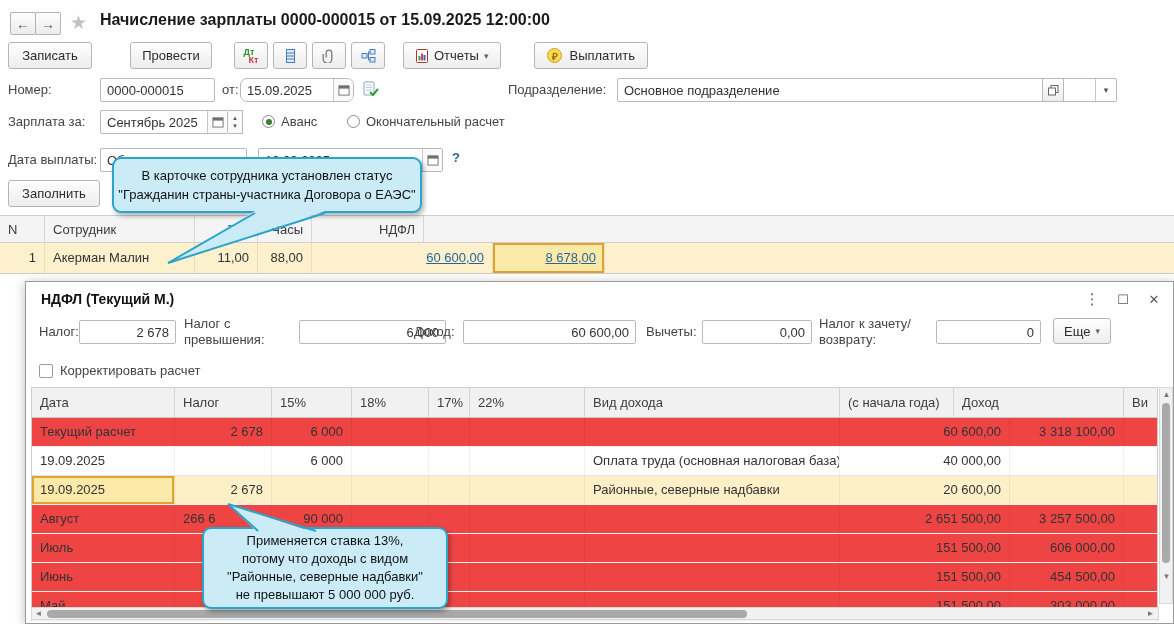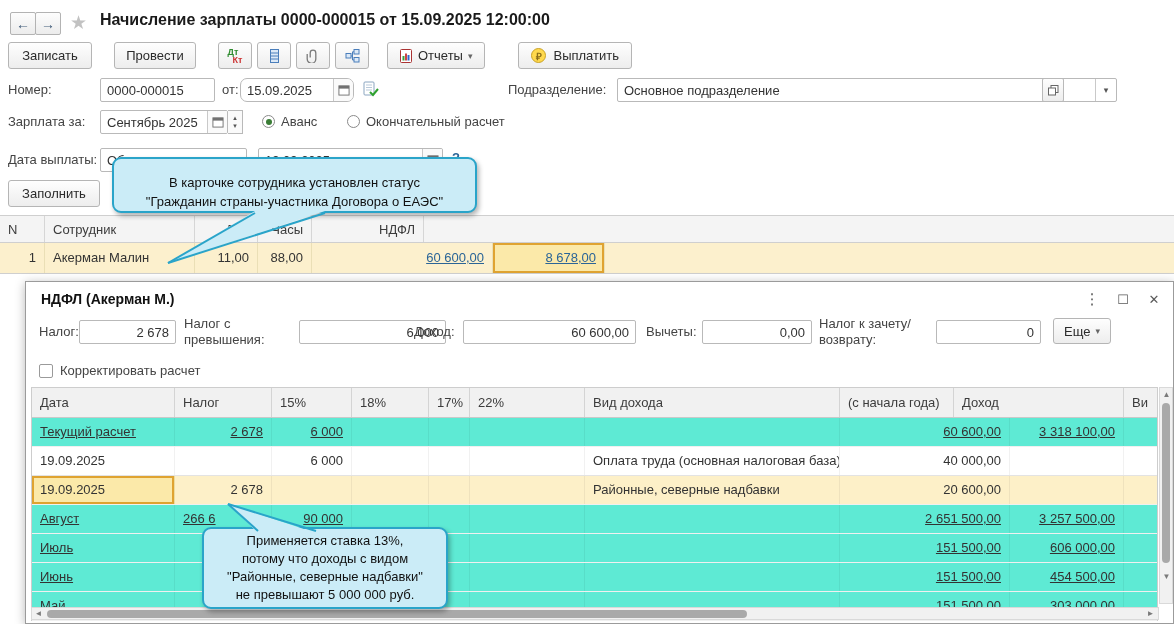--- a/index.html
+++ b/index.html
@@ -74,21 +74,21 @@
             color:#5a5a5a; cursor:pointer; }
   .dlbl { line-height:16px; color:#444; white-space:nowrap; }
   .morebtn { left:1027px; top:36px; width:58px; height:26px; }
 
   .chkbox { width:14px; height:14px; border:1px solid #9a9a9a; border-radius:2px; background:#fff; cursor:pointer; }
 
   .dtable { left:5px; top:105px; width:1127px; border:1px solid #cdcdcd; border-bottom:none; }
   .dhead { display:flex; height:30px; line-height:29px; background:#f1f1f1; border-bottom:1px solid #c9c9c9; color:#3c3c3c; }
   .dhead > div { border-right:1px solid #d4d4d4; padding:0 8px; overflow:hidden; white-space:nowrap; }
   .drow { display:flex; height:29px; line-height:28px; border-bottom:1px solid #f0f0f0; }
-  .drow.gray { background:#5eead4;text-decoration:underline; }
+  .drow.gray { background:#ef4444; }
   .drow.white { background:#fff; border-bottom:1px solid #e3e3e3; }
   .drow.yellow { background:#fdf0c8; }
   .dcell { padding:0 8px; overflow:hidden; white-space:nowrap; border-right:1px solid rgba(0,0,0,.055); }
   .dcell.num { text-align:right; }
   .selcell { box-shadow:inset 0 0 0 2px #dfa331; background:#fbe9a9; }
 
   .scroll-track-v { left:1133px; top:105px; width:14px; height:217px; background:#f1f1f1;
                     border:1px solid #d9d9d9; z-index:5; }
   .scroll-track-h { left:5px; top:325px; width:1128px; height:13px; background:#f1f1f1; z-index:6;
                     border:1px solid #d9d9d9; display:flex; align-items:center; }
@@ -106,21 +106,21 @@
     </div>
   <div class="navbtn">
       <span>→</span>
     </div>
 </div>
 <div class="abs star">★</div>
 <div class="abs doctitle">Начисление зарплаты 0000-000015 от 15.09.2025 12:00:00</div>
 
 <div class="abs" style="left:8px; top:42px;">
   <div style="display:flex; align-items:center;">
-    <div class="btn" style="margin-right:22px; width:84px;">Записать</div>
+    <div class="btn" style="margin-right:38px; width:84px;">Записать</div>
     <div class="btn" style="margin-right:22px; width:82px;">Провести</div>
     <div class="btn ibtn" style="margin-right:5px;">
       <span class="dtkt"><span class="dt">Дт</span><br><span class="kt">Кт</span></span>
     </div>
     <div class="btn ibtn" style="margin-right:5px;">
       <span>
         <svg width="13" height="14" viewBox="0 0 13 14">
             <rect x="2.5" y="0.5" width="8" height="13" fill="#dce9f7" stroke="#4a7ebb"></rect>
             <line x1="3" y1="4" x2="10" y2="4" stroke="#4a7ebb"></line>
             <line x1="3" y1="7" x2="10" y2="7" stroke="#4a7ebb"></line>
@@ -255,27 +255,27 @@
     <div style="width:112px;" class="tr ndflcell"><span class="link">8 678,00</span></div>
     <div style="flex:1; border-right:none;"></div>
   </div>
 </div>
 
 <svg class="abs" style="left:140px; top:205px; z-index:31;" width="220" height="65">
   <polygon points="115,6 185,6 28,58" fill="#cbecf7"></polygon>
   <line x1="115" y1="8" x2="28" y2="58" stroke="#2aa4c9" stroke-width="2"></line>
   <line x1="185" y1="8" x2="28" y2="58" stroke="#2aa4c9" stroke-width="2"></line>
 </svg>
-<div class="abs callout" style="left:112px; top:157px; width:365px; height:56px; z-index:30;justify-content:flex-end;">
+<div class="abs callout" style="left:112px; top:157px; width:310px; height:56px; z-index:30;">
   <div>В карточке сотрудника установлен статус</div>
   <div>"Гражданин страны-участника Договора о ЕАЭС"</div>
 </div>
 
 <div class="abs dialog">
-  <div class="abs dtitle">НДФЛ (Акерман М.)</div>
+  <div class="abs dtitle">НДФЛ (Текущий М.)</div>
   <div class="abs winctl" style="left:1055px; font-size:15px;">⋮</div>
   <div class="abs winctl" style="left:1086px; font-size:13px;">☐</div>
   <div class="abs winctl" style="left:1117px; font-size:13px;">✕</div>
 
   <div class="abs dlbl" style="left:13px; top:42px;">Налог:</div>
   <div class="abs inp" style="left:53px; top:38px; width:97px;">
       <span class="val num">2 678</span>
     </div>
   <div class="abs dlbl" style="left:158px; top:34px; width:86px; white-space:normal;">Налог с превышения:</div>
   <div class="abs inp" style="left:273px; top:38px; width:147px;">

